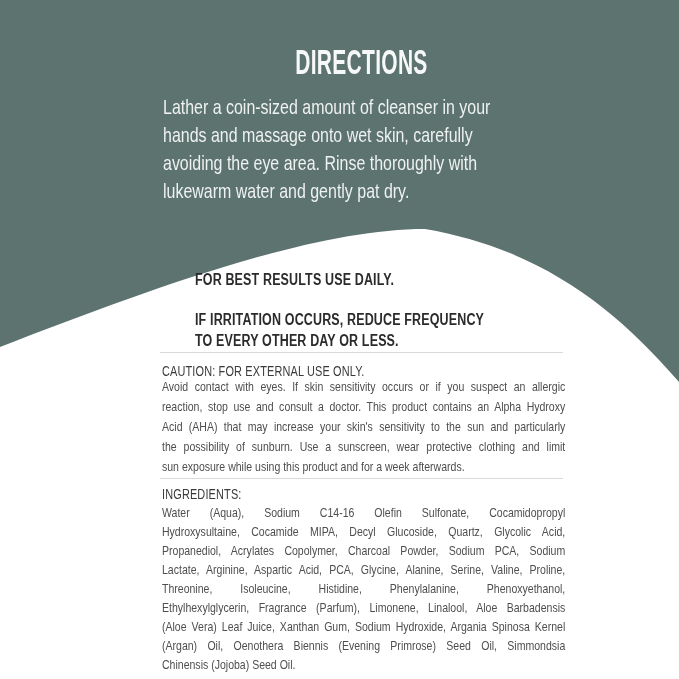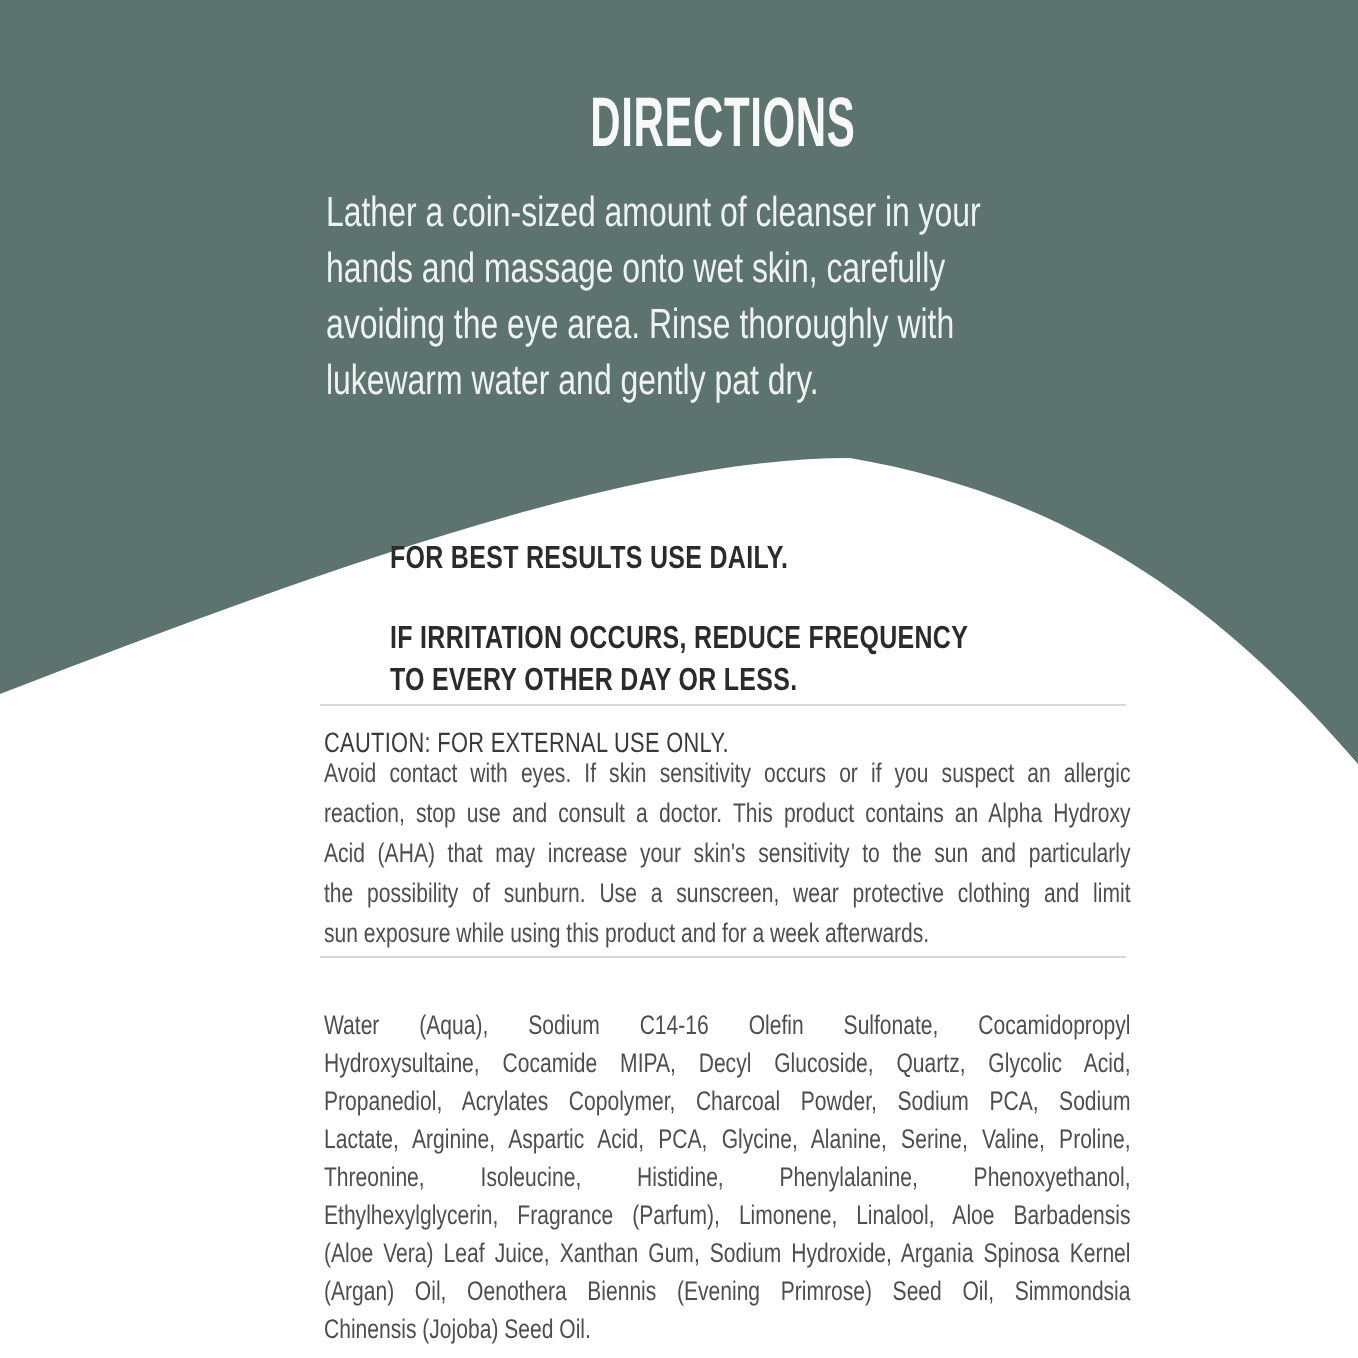--- a/index.html
+++ b/index.html
@@ -106,20 +106,23 @@
   <div class="para caution-para">
       <div class="jline">Avoid contact with eyes. If skin sensitivity occurs or if you suspect an allergic</div>
       <div class="jline">reaction, stop use and consult a doctor. This product contains an Alpha Hydroxy</div>
       <div class="jline">Acid (AHA) that may increase your skin's sensitivity to the sun and particularly</div>
       <div class="jline">the possibility of sunburn. Use a sunscreen, wear protective clothing and limit</div>
       <div class="jline">sun exposure while using this product and for a week afterwards.</div>
     </div>
 
   <div class="divider divider-2"></div>
 
+  <div class="sec-heading ingredients-heading">
+    <span class="inner">INGREDIENTS:</span>
+  </div>
 
   <div class="para ingredients-para">
       <div class="jline">Water (Aqua), Sodium C14-16 Olefin Sulfonate, Cocamidopropyl</div>
       <div class="jline">Hydroxysultaine, Cocamide MIPA, Decyl Glucoside, Quartz, Glycolic Acid,</div>
       <div class="jline">Propanediol, Acrylates Copolymer, Charcoal Powder, Sodium PCA, Sodium</div>
       <div class="jline">Lactate, Arginine, Aspartic Acid, PCA, Glycine, Alanine, Serine, Valine, Proline,</div>
       <div class="jline">Threonine, Isoleucine, Histidine, Phenylalanine, Phenoxyethanol,</div>
       <div class="jline">Ethylhexylglycerin, Fragrance (Parfum), Limonene, Linalool, Aloe Barbadensis</div>
       <div class="jline">(Aloe Vera) Leaf Juice, Xanthan Gum, Sodium Hydroxide, Argania Spinosa Kernel</div>
       <div class="jline">(Argan) Oil, Oenothera Biennis (Evening Primrose) Seed Oil, Simmondsia</div>

